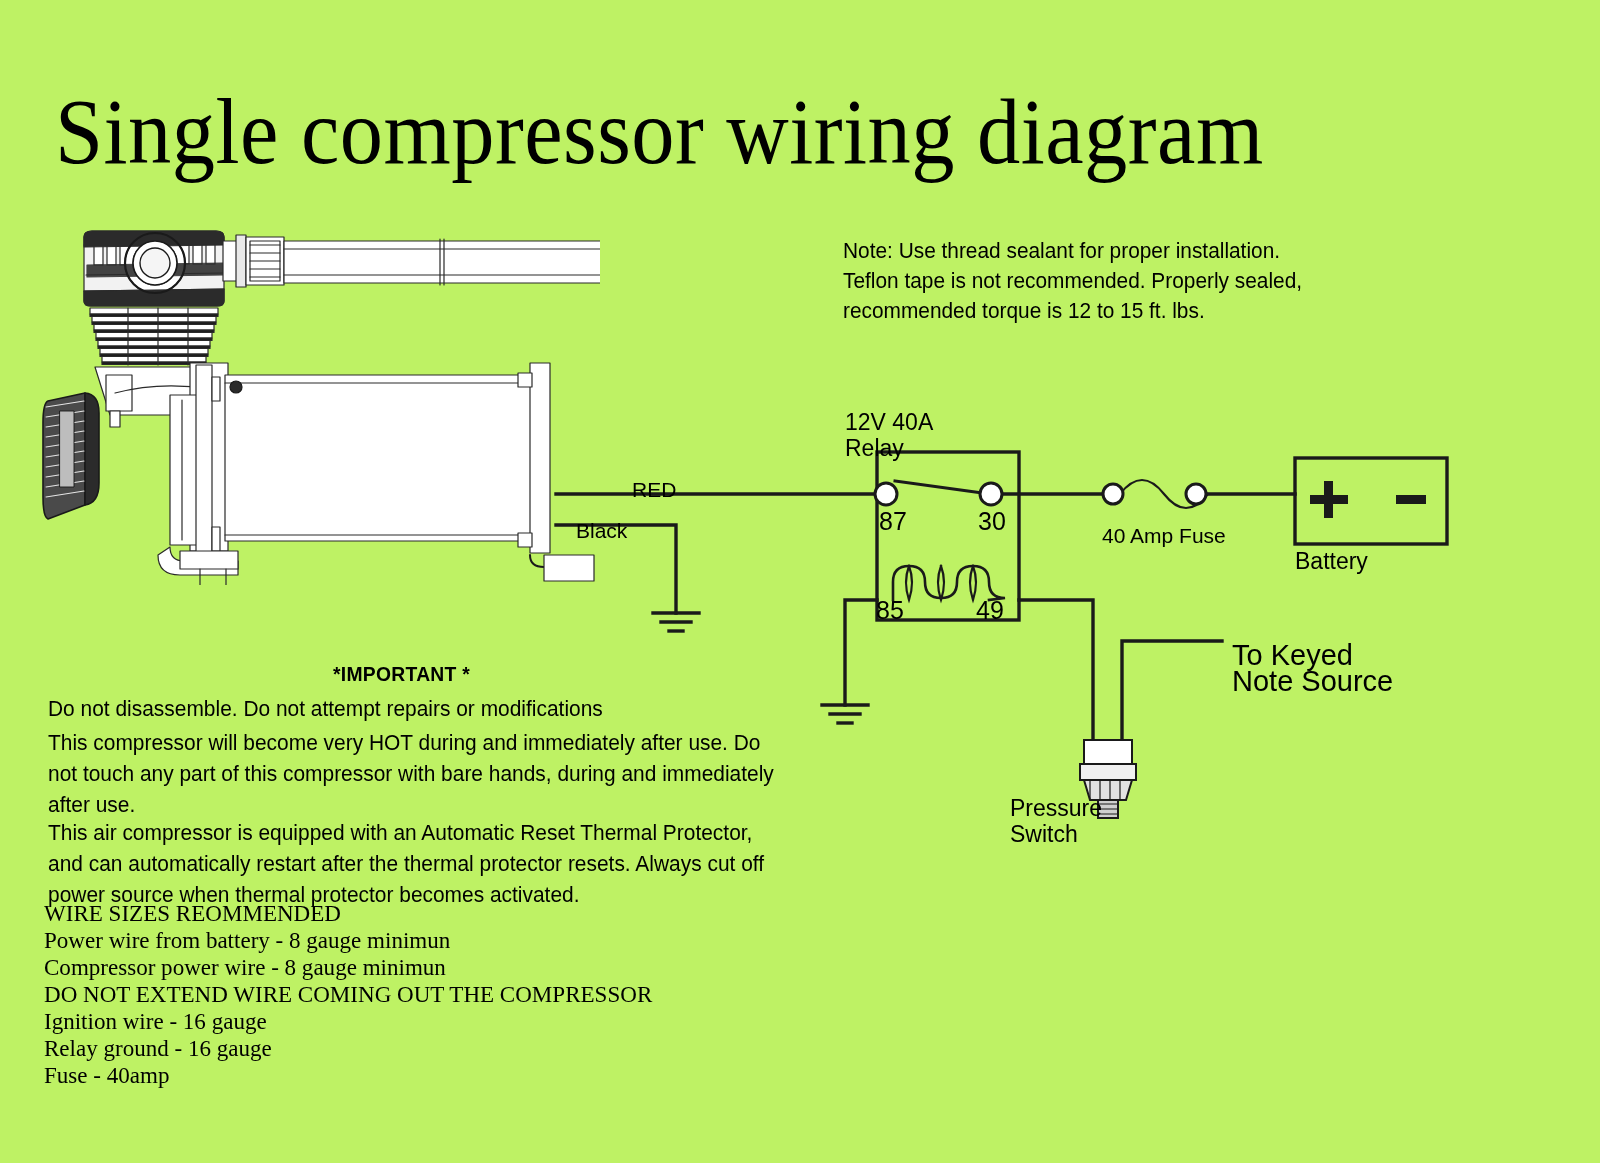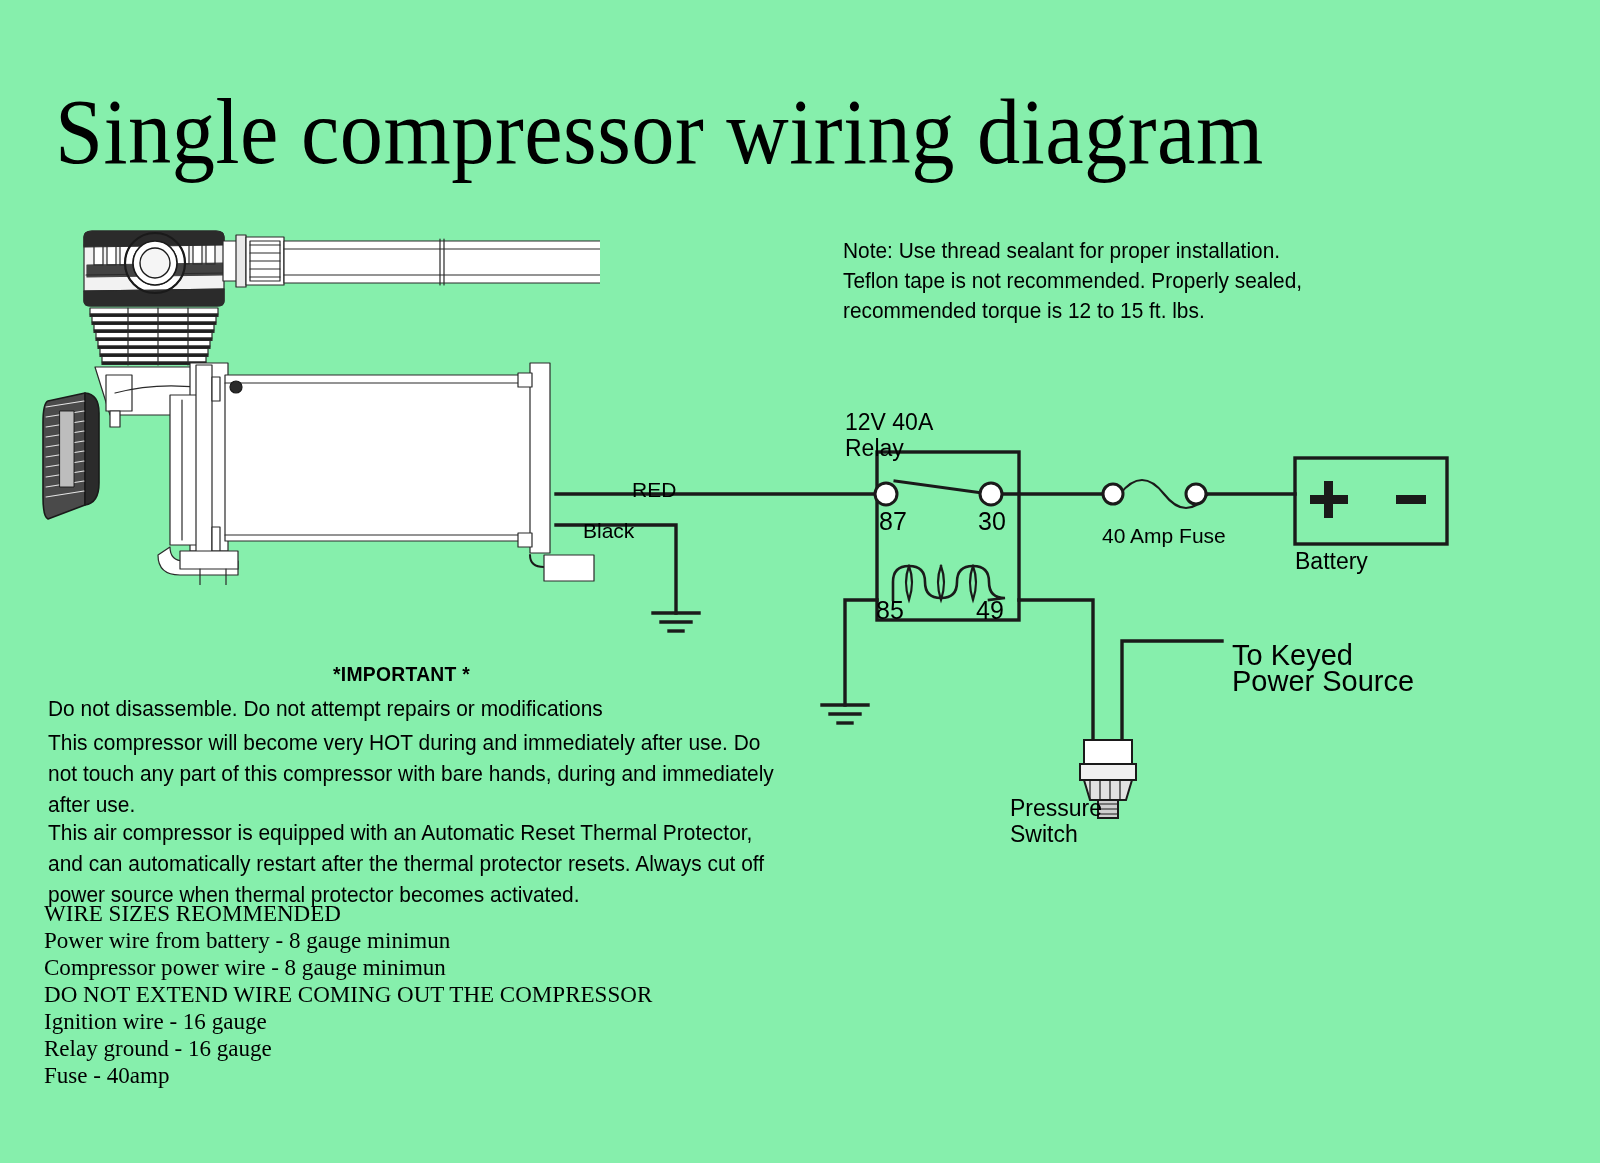--- a/index.html
+++ b/index.html
@@ -8,21 +8,21 @@
     background: #ffffff;
   }
   body {
     font-family: "Liberation Sans", sans-serif;
     color: #000;
   }
   #page {
     position: relative;
     width: 1600px;
     height: 1163px;
-    background: #86efac;
+    background: #bef264;
     overflow: hidden;
   }
   .abs { position: absolute; }
 
   
   #title {
     left: 55px;
     top: 82px;
     width: 1500px;
     font-family: "Liberation Serif", serif;
@@ -305,39 +305,39 @@
         <path d="M1080 764 L1136 764 L1136 780 L1080 780 Z" fill="#f0f0f0"></path>
         <path d="M1084 780 L1132 780 L1126 800 L1090 800 Z" fill="#e2e2e2"></path>
         <path d="M1090 780 L1090 800 M1100 780 L1100 800 M1110 780 L1110 800 M1120 780 L1120 800" stroke-width="1.2"></path>
         <rect x="1098" y="800" width="20" height="18" fill="#cfcfcf"></rect>
         <path d="M1098 804 L1118 804 M1098 809 L1118 809 M1098 814 L1118 814" stroke-width="1"></path>
       </g>
     </svg>
   </div>
 
   <div class="abs sch-label bold" style="left:632px; top:478px;">RED</div>
-  <div class="abs sch-label bold" style="left:576px; top:519px;margin-left:7px;">Black</div>
+  <div class="abs sch-label bold" style="left:576px; top:519px;">Black</div>
 
   <div class="abs sch-center" style="left:845px; top:409px; width:206px; font-size:23px; line-height:26px;">
     <div>12V  40A</div>
     <div>Relay</div>
   </div>
 
   <div class="abs sch-num" style="left:879px; top:507px;">87</div>
   <div class="abs sch-num" style="left:978px; top:507px;">30</div>
   <div class="abs sch-num" style="left:876px; top:596px;">85</div>
   <div class="abs sch-num" style="left:976px; top:596px;">49</div>
 
   <div class="abs sch-label bold" style="left:1102px; top:524px;">40 Amp Fuse</div>
 
   <div class="abs sch-center" style="left:1295px; top:548px; width:152px; font-size:23px;">Battery</div>
 
   <div class="abs" style="left:1232px; top:642px; font-size:29px; line-height:26px;">
     <div>To Keyed</div>
-    <div>Power Source</div>
+    <div>Note Source</div>
   </div>
 
   <div class="abs sch-center" style="left:1010px; top:795px; width:196px; font-size:23px; line-height:26px;">
     <div>Pressure</div>
     <div>Switch</div>
   </div>
 
   <div class="abs" id="importantTitle">*IMPORTANT *</div>
 
   <div class="abs imp-para" id="impLine1">

